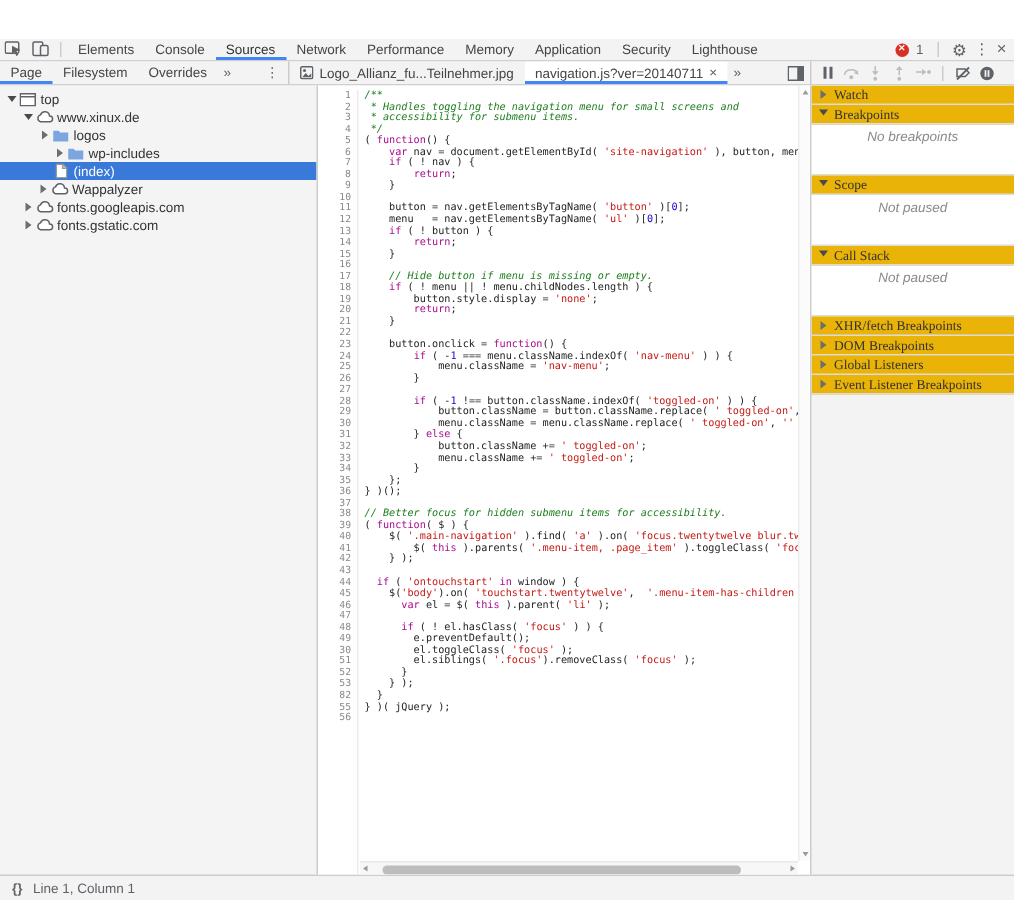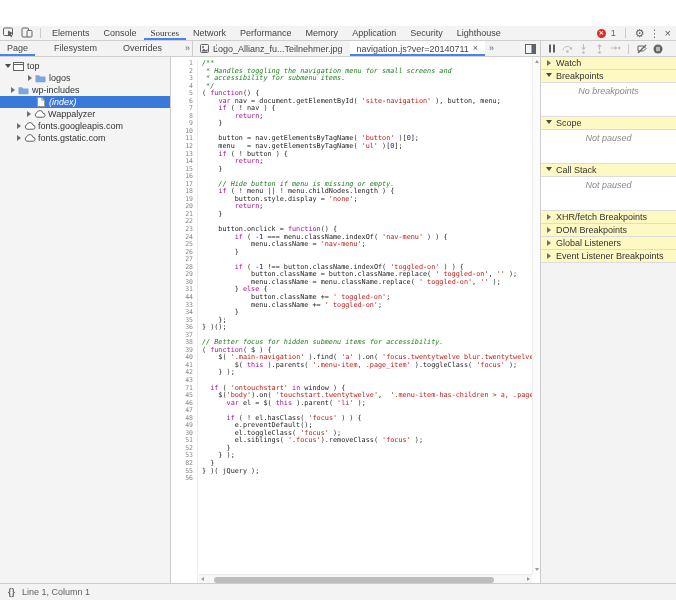--- a/index.html
+++ b/index.html
@@ -6,49 +6,49 @@
   html,body { width:676px; height:600px; overflow:hidden; }
   body { font-family:"Liberation Sans",sans-serif; font-size:9px; color:#333; background:#fff; }
   .devtools { width:676px; height:600px; display:flex; flex-direction:column; }
 
   
   .row1 { height:15px; background:#f3f3f3; border-bottom:1px solid #cfcfcf; display:flex; align-items:center; flex:0 0 auto;margin-top:26px; }
   .icon-btn { width:18px; height:14px; display:flex; align-items:center; justify-content:center; cursor:pointer; }
   .vsep { width:1px; height:10px; background:#ccc; margin:0 4px; }
   .main-tabs { display:flex; height:14px; align-items:stretch; }
   .t1tab { padding:0 7px; line-height:14px; color:#454545; cursor:pointer; white-space:nowrap; }
-  .t1tab.active { box-shadow:inset 0 -2px 0 #4285f4; color:#333;font-family:Liberation Serif, serif; }
+  .t1tab.active { box-shadow:inset 0 -2px 0 #4285f4; color:#333; }
   .row1-right { margin-left:auto; display:flex; align-items:center; gap:5px; padding-right:5px; }
   .err-badge { width:9px; height:9px; border-radius:50%; background:#d93025; color:#fff; font-size:6px; line-height:9px; text-align:center; font-weight:bold; }
   .badge-count { color:#5f6368; }
   .glyph { color:#5f6368; }
 
   
   .row2 { height:16px; background:#f3f3f3; border-bottom:1px solid #cfcfcf; display:flex; flex:0 0 auto; }
-  .nav-tabs { width:193px; flex:0 0 auto; border-right:1px solid #ccc; display:flex; align-items:stretch;gap:12px; }
+  .nav-tabs { width:193px; flex:0 0 auto; border-right:1px solid #ccc; display:flex; align-items:stretch; }
   .t2tab { padding:0 7px; line-height:15px; color:#454545; cursor:pointer; }
   .t2tab.active { box-shadow:inset 0 -2px 0 #4285f4; }
   .chev { line-height:15px; color:#5f6368; padding:0 4px; cursor:pointer; }
   .kebab { margin-left:auto; padding:0 6px; line-height:15px; color:#5f6368; cursor:pointer; }
   .file-tabs { flex:1 1 auto; display:flex; align-items:stretch; overflow:hidden; }
   .ftab { display:flex; align-items:center; gap:4px; padding:0 7px; color:#454545; white-space:nowrap; cursor:pointer; }
   .ftab.active { background:#fff; box-shadow:inset 0 -2px 0 #4285f4; }
   .tab-close { color:#5f6368; font-size:9px; line-height:9px; cursor:pointer; }
   .ft-spacer { flex:1; }
   .panel-toggle { display:flex; align-items:center; padding:0 4px; cursor:pointer; }
   .dbg-toolbar { width:136px; flex:0 0 auto; border-left:1px solid #ccc; display:flex; align-items:center; gap:1px; padding:0 3px; }
   .dbg-btn { width:15px; height:14px; display:flex; align-items:center; justify-content:center; cursor:pointer; }
 
   
   .content { flex:1 1 auto; display:flex; min-height:0; }
 
   
-  .sidebar { width:171px; flex:0 0 auto; border-right:1px solid #ccc; background:#f4f4f4; padding-top:3px; overflow:hidden; }
+  .sidebar { width:212px; flex:0 0 auto; border-right:1px solid #ccc; background:#f4f4f4; padding-top:3px; overflow:hidden; }
   .tree-row { height:12px; display:flex; align-items:center; cursor:pointer; white-space:nowrap; }
-  .tree-row.selected { background:#3879d9; color:#fff;font-style:italic; }
+  .tree-row.selected { background:#3879d9; color:#fff; }
   .tw { width:9px; flex:0 0 auto; display:flex; align-items:center; justify-content:center; }
   .arr-c { width:0; height:0; border-left:4px solid #6e6e6e; border-top:3px solid transparent; border-bottom:3px solid transparent; }
   .arr-e { width:0; height:0; border-top:4px solid #4a4a4a; border-left:3px solid transparent; border-right:3px solid transparent; }
   .ticon { width:13px; flex:0 0 auto; display:flex; align-items:center; justify-content:center; }
   .tlabel { padding-left:2px; }
 
   
   .editor { flex:1 1 auto; background:#fff; position:relative; display:flex; padding-top:3px; overflow:hidden; }
   .gutter { width:27px; flex:0 0 auto; text-align:right; padding-right:4px; color:#898989; font:6.5px/7.55px "DejaVu Sans Mono",monospace; border-right:1px solid #ececec; }
   .gutter div { height:7.55px; }
@@ -61,21 +61,21 @@
   .vscroll { position:absolute; top:0; right:0; bottom:9px; width:8px; background:#fbfbfb; border-left:1px solid #ededed; }
   .vs-up { position:absolute; top:3px; left:2px; width:0; height:0; border-bottom:3px solid #9a9a9a; border-left:2.5px solid transparent; border-right:2.5px solid transparent; }
   .vs-dn { position:absolute; bottom:3px; left:2px; width:0; height:0; border-top:3px solid #9a9a9a; border-left:2.5px solid transparent; border-right:2.5px solid transparent; }
   .hscroll { position:absolute; left:28px; right:8px; bottom:0; height:9px; background:#f7f7f7; border-top:1px solid #e8e8e8; }
   .hs-l { position:absolute; left:2px; top:2px; width:0; height:0; border-right:3px solid #9a9a9a; border-top:2.5px solid transparent; border-bottom:2.5px solid transparent; }
   .hs-r { position:absolute; right:2px; top:2px; width:0; height:0; border-left:3px solid #9a9a9a; border-top:2.5px solid transparent; border-bottom:2.5px solid transparent; }
   .hthumb { position:absolute; left:15px; right:38px; top:1.5px; height:6px; background:#bdbdbd; border-radius:3px; cursor:pointer; }
 
   
   .rightbar { width:136px; flex:0 0 auto; border-left:1px solid #ccc; background:#f3f3f3; overflow:hidden; }
-  .sec-h { height:13px; line-height:13px; padding-left:15px; position:relative; background:#fef9c3; border-bottom:1px solid #dcdcdc; color:#333; cursor:pointer; white-space:nowrap; }
+  .sec-h { height:13px; line-height:13px; padding-left:15px; position:relative; background:#eab308; border-bottom:1px solid #dcdcdc; color:#333; cursor:pointer; white-space:nowrap;font-family:Liberation Serif, serif; }
   .sec-h .tw { position:absolute; left:3px; top:3px; }
   .sec-c { background:#fff; border-bottom:1px solid #dcdcdc; color:#8a8a8a; font-style:italic; text-align:center; padding:3px 0 20px; }
 
   
   .statusbar { height:17px; flex:0 0 auto; border-top:1px solid #ccc; background:#f3f3f3; display:flex; align-items:center; padding:0 8px; gap:7px; color:#5f6368; }
   .sb-right { margin-left:auto;margin-top:38px; }
   svg { display:block; }
 </style>
 </head>
 <body>
@@ -208,32 +208,43 @@
             <span class="arr-e"></span>
           </span>
           <span class="ticon">
             <svg width="11" height="9" viewBox="0 0 11 9">
               <rect x="0.5" y="0.5" width="10" height="8" fill="#fff" stroke="#5f6368"></rect>
               <line x1="0.5" y1="2.5" x2="10.5" y2="2.5" stroke="#5f6368"></line>
             </svg>
           </span>
           <span class="tlabel">top</span>
         </div>
+        <div class="tree-row" style="padding-left: 14px;">
+          <span class="tw">
+            <span class="arr-e"></span>
+          </span>
+          <span class="ticon">
+            <svg width="12" height="8" viewBox="0 0 12 8">
+              <path d="M3 7.2 A2.4 2.4 0 0 1 3 2.6 A3.1 3.1 0 0 1 9 3.3 A1.9 1.9 0 0 1 9.2 7.2 Z" fill="#fff" stroke="#5f6368"></path>
+            </svg>
+          </span>
+          <span class="tlabel">www.xinux.de</span>
+        </div>
         <div class="tree-row" style="padding-left: 25px;">
           <span class="tw">
             <span class="arr-c"></span>
           </span>
           <span class="ticon">
             <svg width="11" height="9" viewBox="0 0 11 9">
               <path d="M0.5 1.2 h3.6 l1 1.2 h5.4 v5.9 h-10 z" fill="#7da6e0"></path>
             </svg>
           </span>
           <span class="tlabel">logos</span>
         </div>
-        <div class="tree-row" style="padding-left: 8px;">
+        <div class="tree-row" style="padding-left: 35px;">
           <span class="tw">
             <span class="arr-c"></span>
           </span>
           <span class="ticon">
             <svg width="11" height="9" viewBox="0 0 11 9">
               <path d="M0.5 1.2 h3.6 l1 1.2 h5.4 v5.9 h-10 z" fill="#7da6e0"></path>
             </svg>
           </span>
           <span class="tlabel">wp-includes</span>
         </div>
@@ -308,33 +319,33 @@
           <div>22</div>
           <div>23</div>
           <div>24</div>
           <div>25</div>
           <div>26</div>
           <div>27</div>
           <div>28</div>
           <div>29</div>
           <div>30</div>
           <div>31</div>
-          <div>44</div>
+          <div>32</div>
           <div>33</div>
           <div>34</div>
           <div>35</div>
           <div>36</div>
           <div>37</div>
           <div>38</div>
           <div>39</div>
           <div>40</div>
           <div>41</div>
           <div>42</div>
           <div>43</div>
-          <div>71</div>
+          <div>44</div>
           <div>45</div>
           <div>46</div>
           <div>47</div>
           <div>48</div>
           <div>49</div>
           <div>30</div>
           <div>51</div>
           <div>52</div>
           <div>53</div>
           <div>82</div>

